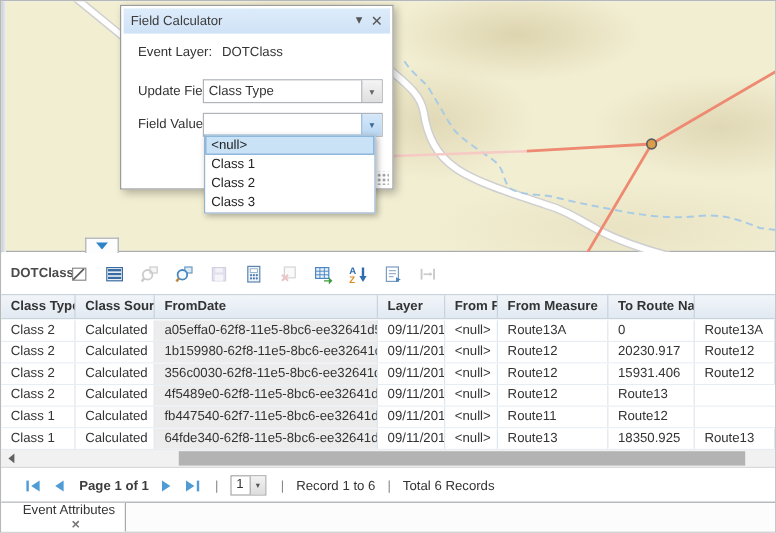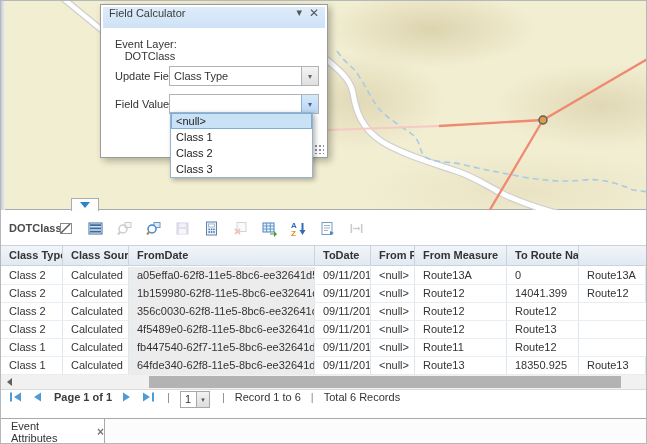--- a/index.html
+++ b/index.html
@@ -16,25 +16,25 @@
       radial-gradient(ellipse 110px 40px at 250px 18px, rgba(212,201,162,.4), rgba(212,201,162,0) 70%),
       radial-gradient(ellipse 220px 55px at 520px 190px, rgba(224,216,180,.5), rgba(224,216,180,0) 75%),
       #f2eed2;}
   #map svg{position:absolute;left:0;top:0;}
   .left-strip{position:absolute;left:0;top:0;width:4px;height:209px;background:linear-gradient(to right,#c8cbcd,#e9f1f6);}
 
   
   .dialog{position:absolute;left:99px;top:3px;width:228px;height:154px;background:#fff;border:1px solid #9b9b9b;
     box-shadow:3px 3px 7px rgba(0,0,0,.28);font-size:11px;color:#333;}
   .dialog-title{position:absolute;left:2px;top:2px;right:2px;height:21px;background:linear-gradient(#ddecfb,#cfe2f6);
-    display:flex;align-items:flex-start;padding:0 6px;}
+    display:flex;align-items:center;padding:0 6px;}
   .dialog-title .t{flex:1;color:#3c3c3c;}
   .win-btn{color:#555;font-size:11px;margin-left:7px;cursor:default;line-height:1;}
   .win-btn.x{font-size:12px;font-weight:bold;}
-  .dlg-row{position:absolute;left:14px;display:flex;align-items:center;flex-direction:column;}
+  .dlg-row{position:absolute;left:14px;display:flex;align-items:center;}
   .dlg-label{width:70px;}
   .dlg-value{margin-left:0px;}
   .combo{position:absolute;left:68px;width:150px;height:20px;border:1px solid #b0b4b8;background:#fff;display:flex;}
   .combo .txt{flex:1;line-height:18px;padding-left:4px;overflow:hidden;white-space:nowrap;}
   .combo .btn{width:17px;border-left:1px solid #b0b4b8;background:linear-gradient(#f4f4f4,#dfdfdf);
     display:flex;align-items:center;justify-content:center;color:#666;font-size:8px;}
   .combo .btn.open{background:linear-gradient(#d6e8f9,#b9d7f2);border-left:1px solid #8cb2d6;color:#3d6a94;}
   .grip{position:absolute;right:3px;bottom:3px;width:11px;height:11px;
     background-image:radial-gradient(#8e9296 1px,transparent 1.2px);background-size:4px 4px;background-position:1px 1px;}
 
@@ -67,35 +67,35 @@
   .td{font-size:11px;color:#333;line-height:17px;padding-left:8px;border-right:1px solid #dfe7ee;
     overflow:hidden;white-space:nowrap;}
   .td.col-eventid{background:#ececec;}
 
   
   .hscroll{position:absolute;left:0;top:374px;width:645px;height:15px;background:#f1f1f1;border-bottom:1px solid #dadada;}
   .hs-arrow{position:absolute;left:6px;top:3px;width:0;height:0;border-top:4px solid transparent;border-bottom:4px solid transparent;border-right:5px solid #606060;}
   .hs-thumb{position:absolute;left:148px;top:1px;width:472px;height:12px;background:#b3b3b3;}
 
   
-  .pager{position:absolute;left:0;top:390px;width:584px;height:27px;background:#fff;display:flex;align-items:flex-start;
-    font-size:11px;color:#333;padding-left:8px;}
+  .pager{position:absolute;left:0;top:390px;width:584px;height:27px;background:#fff;display:flex;align-items:center;
+    font-size:11px;color:#333;padding-left:20px;}
   .pg-btn{display:flex;align-items:center;justify-content:center;margin-right:10px;}
   .pg-sep{color:#888;margin:0 10px;}
   .pg-text{white-space:nowrap;}
   .page-label{margin:0 10px 0 2px;font-weight:bold;color:#3c3c3c;}
   .page-select{width:30px;height:17px;border:1px solid #a8a8a8;background:#fff;display:flex;margin-right:2px;}
   .page-select .v{flex:1;line-height:15px;padding-left:4px;}
   .page-select .b{width:13px;border-left:1px solid #a8a8a8;background:linear-gradient(#f2f2f2,#ddd);
     display:flex;align-items:center;justify-content:center;font-size:7px;color:#555;}
 
   
   .tabbar{position:absolute;left:0;top:417px;width:645px;height:25px;background:#fcfcfc;border-top:1px solid #a6aaad;}
   .tab{position:absolute;left:0;top:0;height:25px;width:104px;background:#fff;border-right:1px solid #a6aaad;
-    display:flex;align-items:center;font-size:11px;color:#333;padding-left:10px;}
+    display:flex;align-items:center;font-size:11px;color:#333;padding-left:10px;flex-direction:column;}
   .tab-close{margin-left:11px;color:#777;font-size:12px;font-weight:bold;line-height:1;}
 </style>
 </head>
 <body>
 
 <div id="app">
 
   <div id="map">
     <svg width="645" height="209" viewBox="0 0 645 209">
 
@@ -247,21 +247,21 @@
             <path d="M12,6.5 L12,10.5 L14,8.5 Z" fill="#999" transform="translate(-2,0)"></path>
           </svg>
       </span>
     </div>
   </div>
 
   <div class="thead grid-cols">
     <div class="th">Class Type</div>
     <div class="th">Class Source</div>
     <div class="th">FromDate</div>
-    <div class="th">ToDate</div>
+    <div class="th">Layer</div>
     <div class="th">From Route Name</div>
     <div class="th">From Measure</div>
     <div class="th">To Route Name</div>
   </div>
 
   <div class="tbody">
     <div class="trow grid-cols">
       <div class="td">Class 2</div>
       <div class="td">Calculated</div>
       <div class="td col-eventid">a05effa0-62f8-11e5-8bc6-ee32641d5ec9</div>
@@ -271,30 +271,31 @@
       <div class="td">0</div>
       <div class="td">Route13A</div>
     </div>
     <div class="trow grid-cols">
       <div class="td">Class 2</div>
       <div class="td">Calculated</div>
       <div class="td col-eventid">1b159980-62f8-11e5-8bc6-ee32641d5ec9</div>
       <div class="td">09/11/2015</div>
       <div class="td">&lt;null&gt;</div>
       <div class="td">Route12</div>
-      <div class="td">14041.399</div>
+      <div class="td">20230.917</div>
       <div class="td">Route12</div>
     </div>
     <div class="trow grid-cols">
       <div class="td">Class 2</div>
       <div class="td">Calculated</div>
       <div class="td col-eventid">356c0030-62f8-11e5-8bc6-ee32641d5ec9</div>
       <div class="td">09/11/2015</div>
       <div class="td">&lt;null&gt;</div>
       <div class="td">Route12</div>
+      <div class="td">15931.406</div>
       <div class="td">Route12</div>
     </div>
     <div class="trow grid-cols">
       <div class="td">Class 2</div>
       <div class="td">Calculated</div>
       <div class="td col-eventid">4f5489e0-62f8-11e5-8bc6-ee32641d5ec9</div>
       <div class="td">09/11/2015</div>
       <div class="td">&lt;null&gt;</div>
       <div class="td">Route12</div>
       <div class="td">Route13</div>

